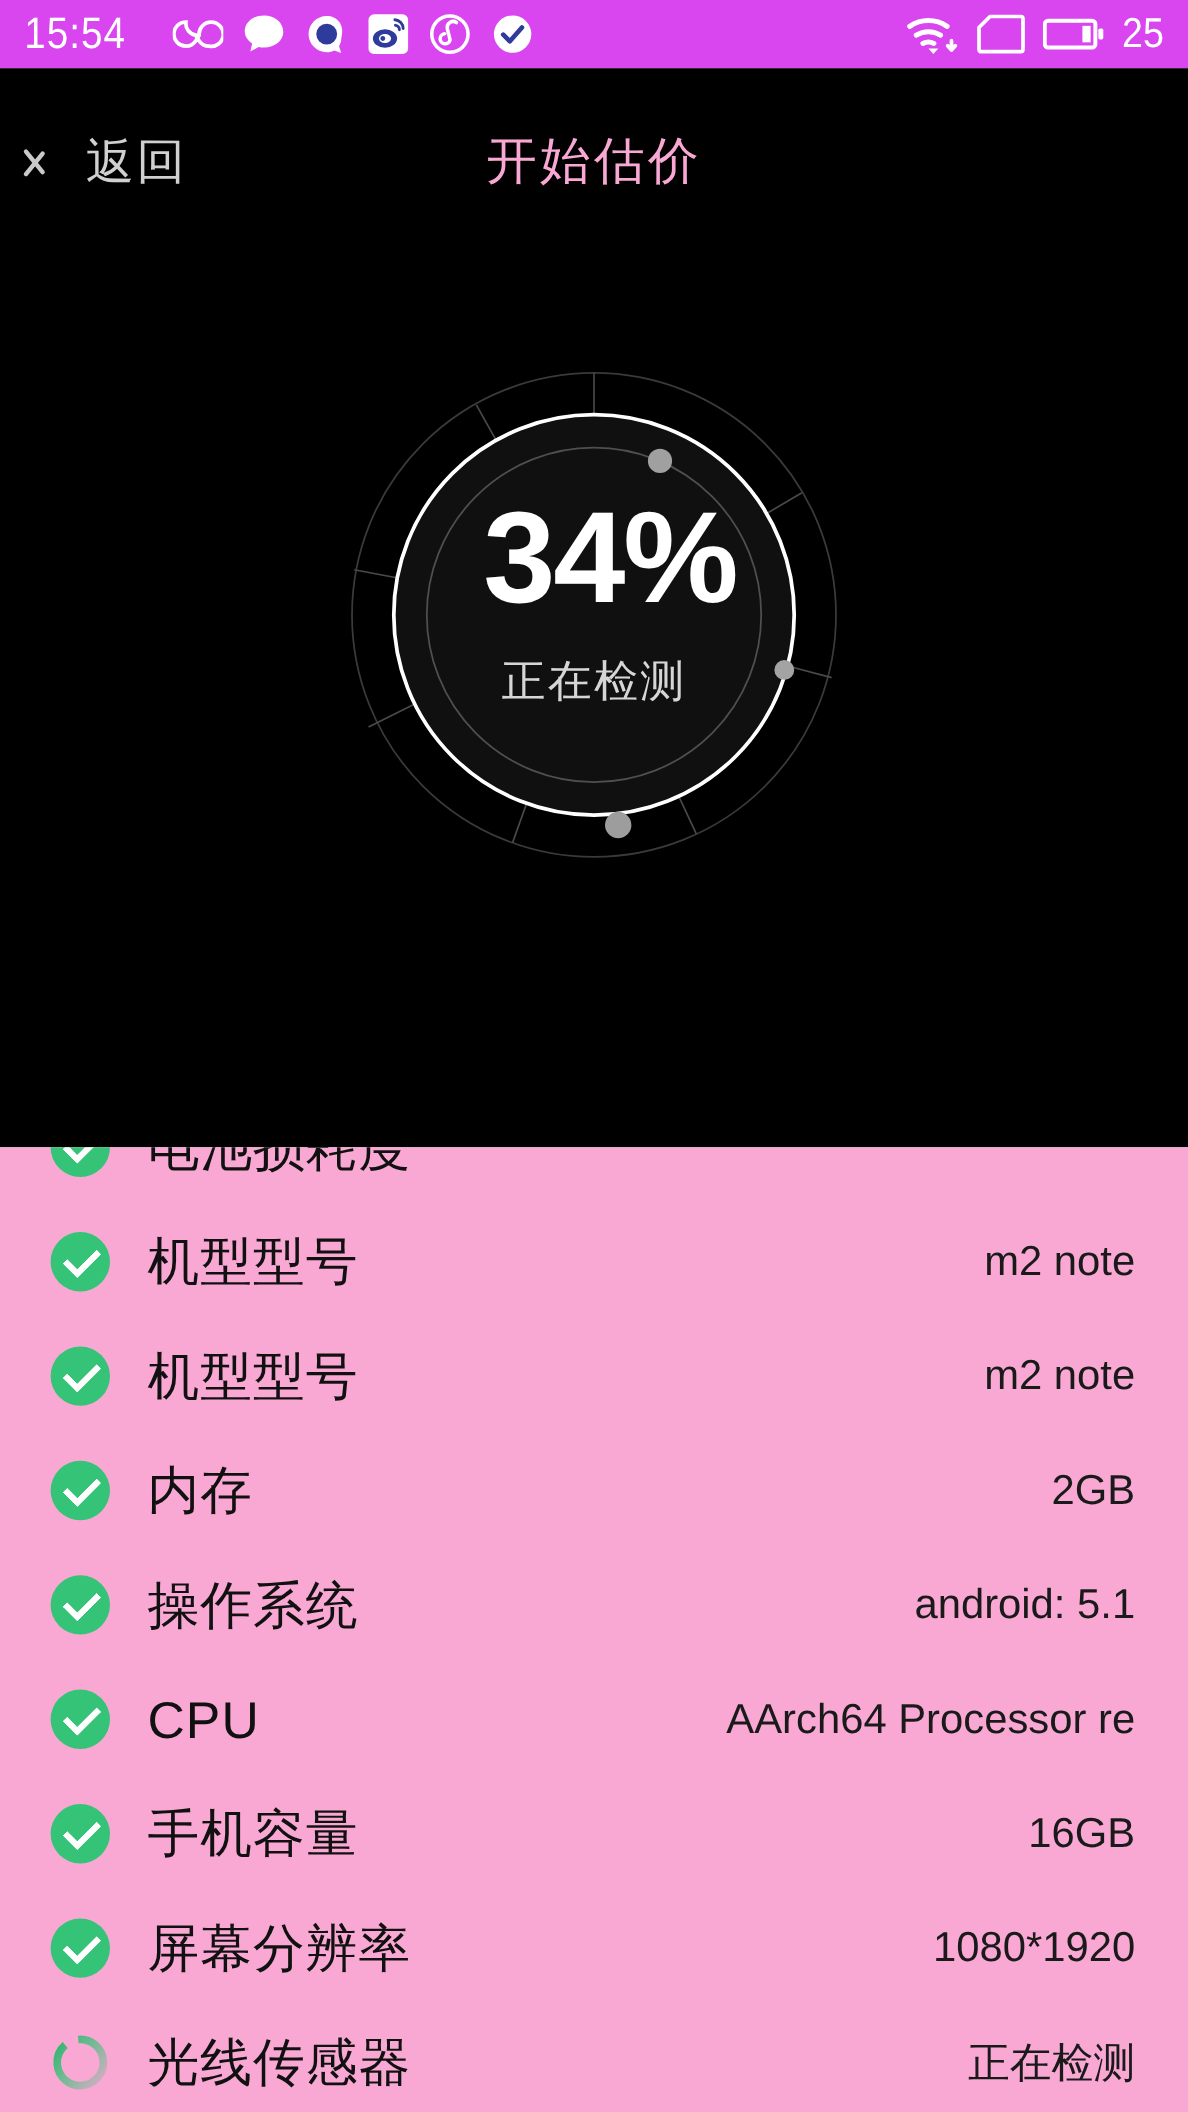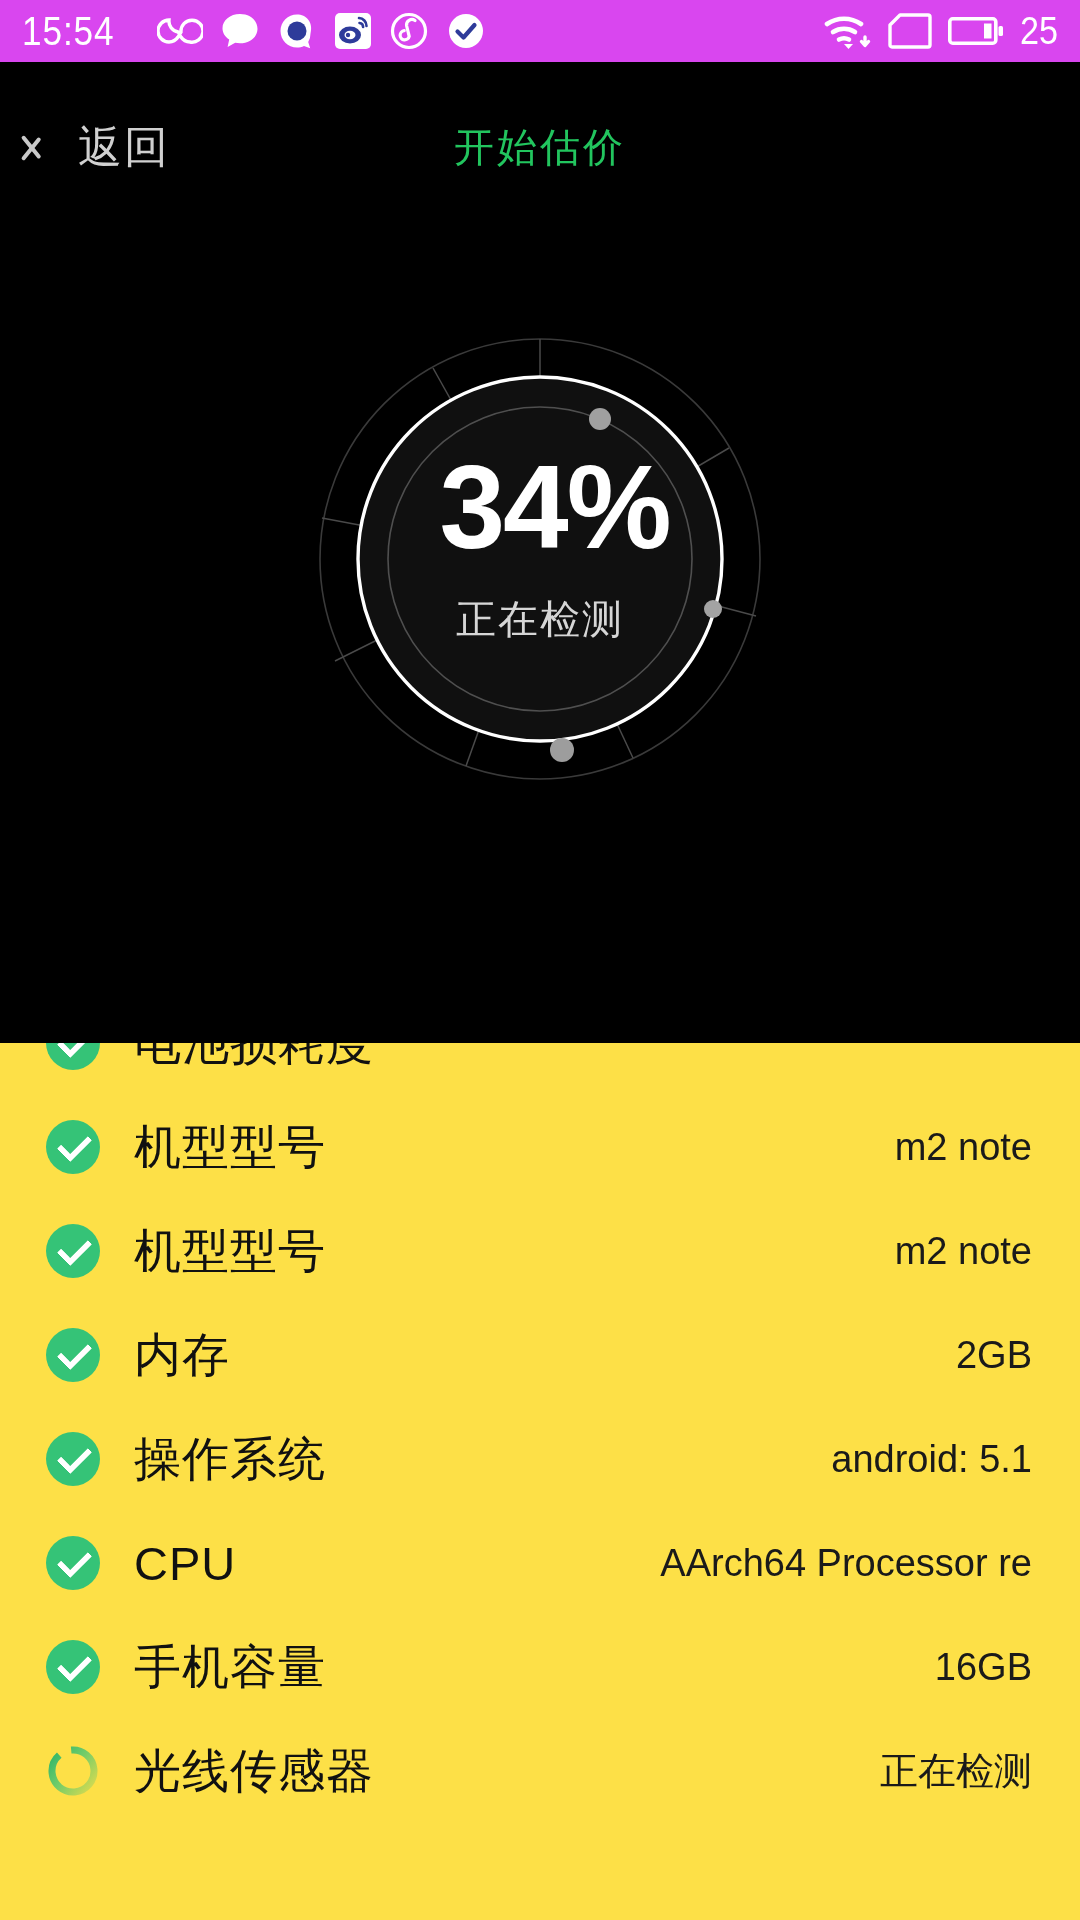--- a/index.html
+++ b/index.html
@@ -50,21 +50,21 @@
   .chev::before, .chev::after {
     content:""; position:absolute; left:6px; width:28px; height:4px;
     background:#c9c9c9; border-radius:2px;
   }
   .chev::before { top:12px; transform:rotate(129deg); transform-origin:left center; }
   .chev::after  { top:32px; transform:rotate(-129deg); transform-origin:left center; }
   .back-label { color:#d0d0d0; font-size:44px; letter-spacing:2px; }
   .nav-title {
     position:absolute; left:0; top:0; width:1080px; height:130px;
     display:flex; align-items:center; justify-content:center;
-    color:#22c55e; font-size:40px; letter-spacing:3px; pointer-events:none;
+    color:#f9a8d4; font-size:46px; letter-spacing:3px; pointer-events:none;
   }
 
   
   .radar-wrap {
     position:absolute; left:50%; top:272px; transform:translateX(-50%);
     width:450px; height:450px;
   }
   .radar-svg { position:absolute; inset:0; }
   .radar-center {
     position:absolute; inset:0;
@@ -74,21 +74,21 @@
     color:#ffffff; font-size:118px; font-weight:bold; line-height:1;
     letter-spacing:-2px; margin-top:-24px;margin-left:29px;
   }
   .sub {
     color:#d6d6d6; font-size:40px; letter-spacing:2px; margin-top:26px;
   }
 
   
   .list {
     position:absolute; top:1043px; left:0; width:1080px; height:877px;
-    background:#fde047; overflow:hidden;
+    background:#f9a8d4; overflow:hidden;
   }
   
   .clipped-row {
     position:absolute; top:-52px; left:0; width:1080px; height:104px;
   }
   .row {
     position:relative; height:104px; width:1080px;
     display:flex; align-items:center; padding:0 48px 0 46px;
   }
   .ico-slot { width:88px; flex:0 0 88px; display:flex; align-items:center; }
@@ -274,20 +274,27 @@
       </div>
 
       <div class="row">
         <div class="ico-slot">
           <span class="check"></span>
         </div>
         <span class="row-label">手机容量</span>
         <span class="row-value">16GB</span>
       </div>
 
+      <div class="row">
+        <div class="ico-slot">
+          <span class="check"></span>
+        </div>
+        <span class="row-label">屏幕分辨率</span>
+        <span class="row-value">1080*1920</span>
+      </div>
 
       <div class="row">
         <div class="ico-slot">
           <svg class="spinner" viewBox="0 0 54 54">
             <defs>
               <linearGradient id="spinGrad" x1="0" y1="1" x2="1" y2="0">
                 <stop offset="0%" stop-color="#35c377" stop-opacity="0.15"></stop>
                 <stop offset="55%" stop-color="#35c377" stop-opacity="0.70"></stop>
                 <stop offset="100%" stop-color="#2bb368" stop-opacity="1"></stop>
               </linearGradient>

